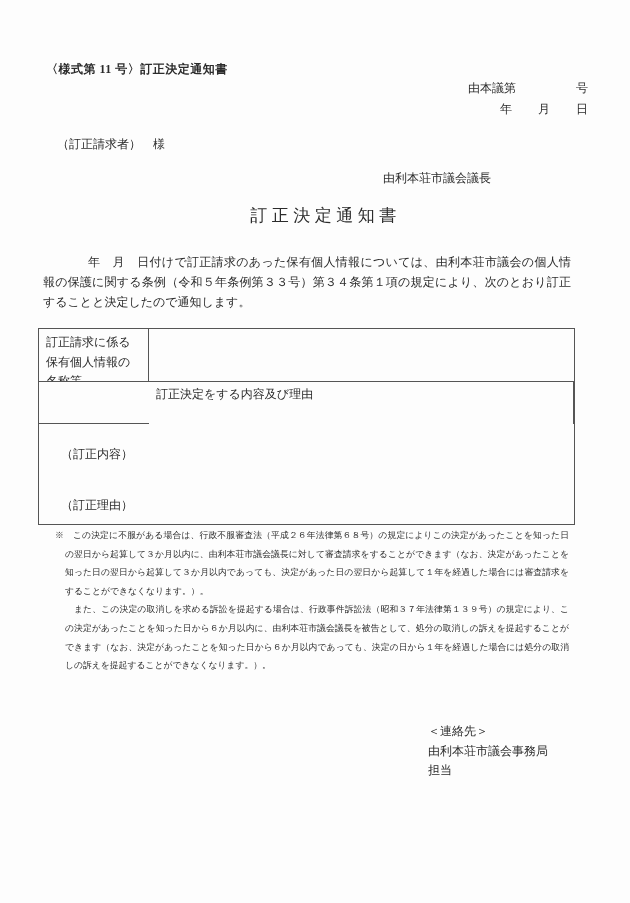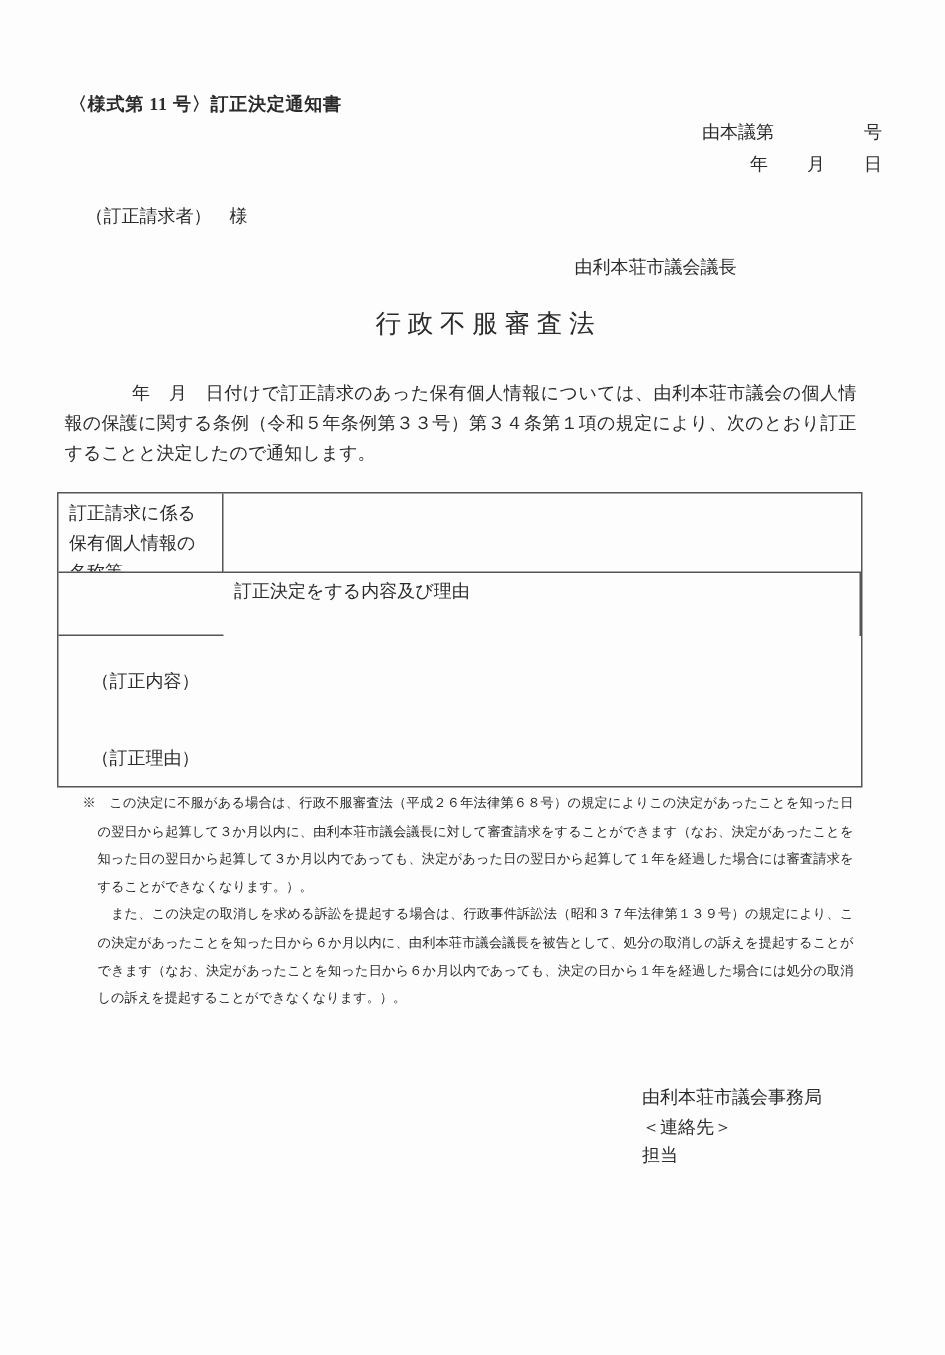--- a/index.html
+++ b/index.html
@@ -132,21 +132,21 @@
   <div class="abs date-line">
     <span>年</span>
     <span>月</span>
     <span>日</span>
   </div>
 
   <div class="abs addressee">（訂正請求者）　様</div>
 
   <div class="abs sender">由利本荘市議会議長</div>
 
-  <div class="abs doc-title">行政不服審査法</div>
+  <div class="abs doc-title">訂正決定通知書</div>
 
   <div class="abs body-paragraph">年　月　日付けで訂正請求のあった保有個人情報については、由利本荘市議会の個人情報の保護に関する条例（令和５年条例第３３号）第３４条第１項の規定により、次のとおり訂正することと決定したので通知します。</div>
 
   <div class="abs form-table">
 
     <div class="cell label-cell row-border">訂正請求に係る保有個人情報の名称等</div>
     <div class="cell value-cell row-border"></div>
 
     <div class="cell value-cell row-border"></div>
 
@@ -156,18 +156,18 @@
       <div class="decision-line2">（訂正理由）</div>
     </div>
   </div>
 
   <div class="abs note-block">
     <p>※　この決定に不服がある場合は、行政不服審査法（平成２６年法律第６８号）の規定によりこの決定があったことを知った日の翌日から起算して３か月以内に、由利本荘市議会議長に対して審査請求をすることができます（なお、決定があったことを知った日の翌日から起算して３か月以内であっても、決定があった日の翌日から起算して１年を経過した場合には審査請求をすることができなくなります。）。</p>
     <p class="note-second">　また、この決定の取消しを求める訴訟を提起する場合は、行政事件訴訟法（昭和３７年法律第１３９号）の規定により、この決定があったことを知った日から６か月以内に、由利本荘市議会議長を被告として、処分の取消しの訴えを提起することができます（なお、決定があったことを知った日から６か月以内であっても、決定の日から１年を経過した場合には処分の取消しの訴えを提起することができなくなります。）。</p>
   </div>
 
   <div class="abs contact-block">
+    <div>＜連絡先＞</div>
     <div>由利本荘市議会事務局</div>
-    <div>＜連絡先＞</div>
     <div>担当</div>
   </div>
 
 </div>
 
 </body></html>

